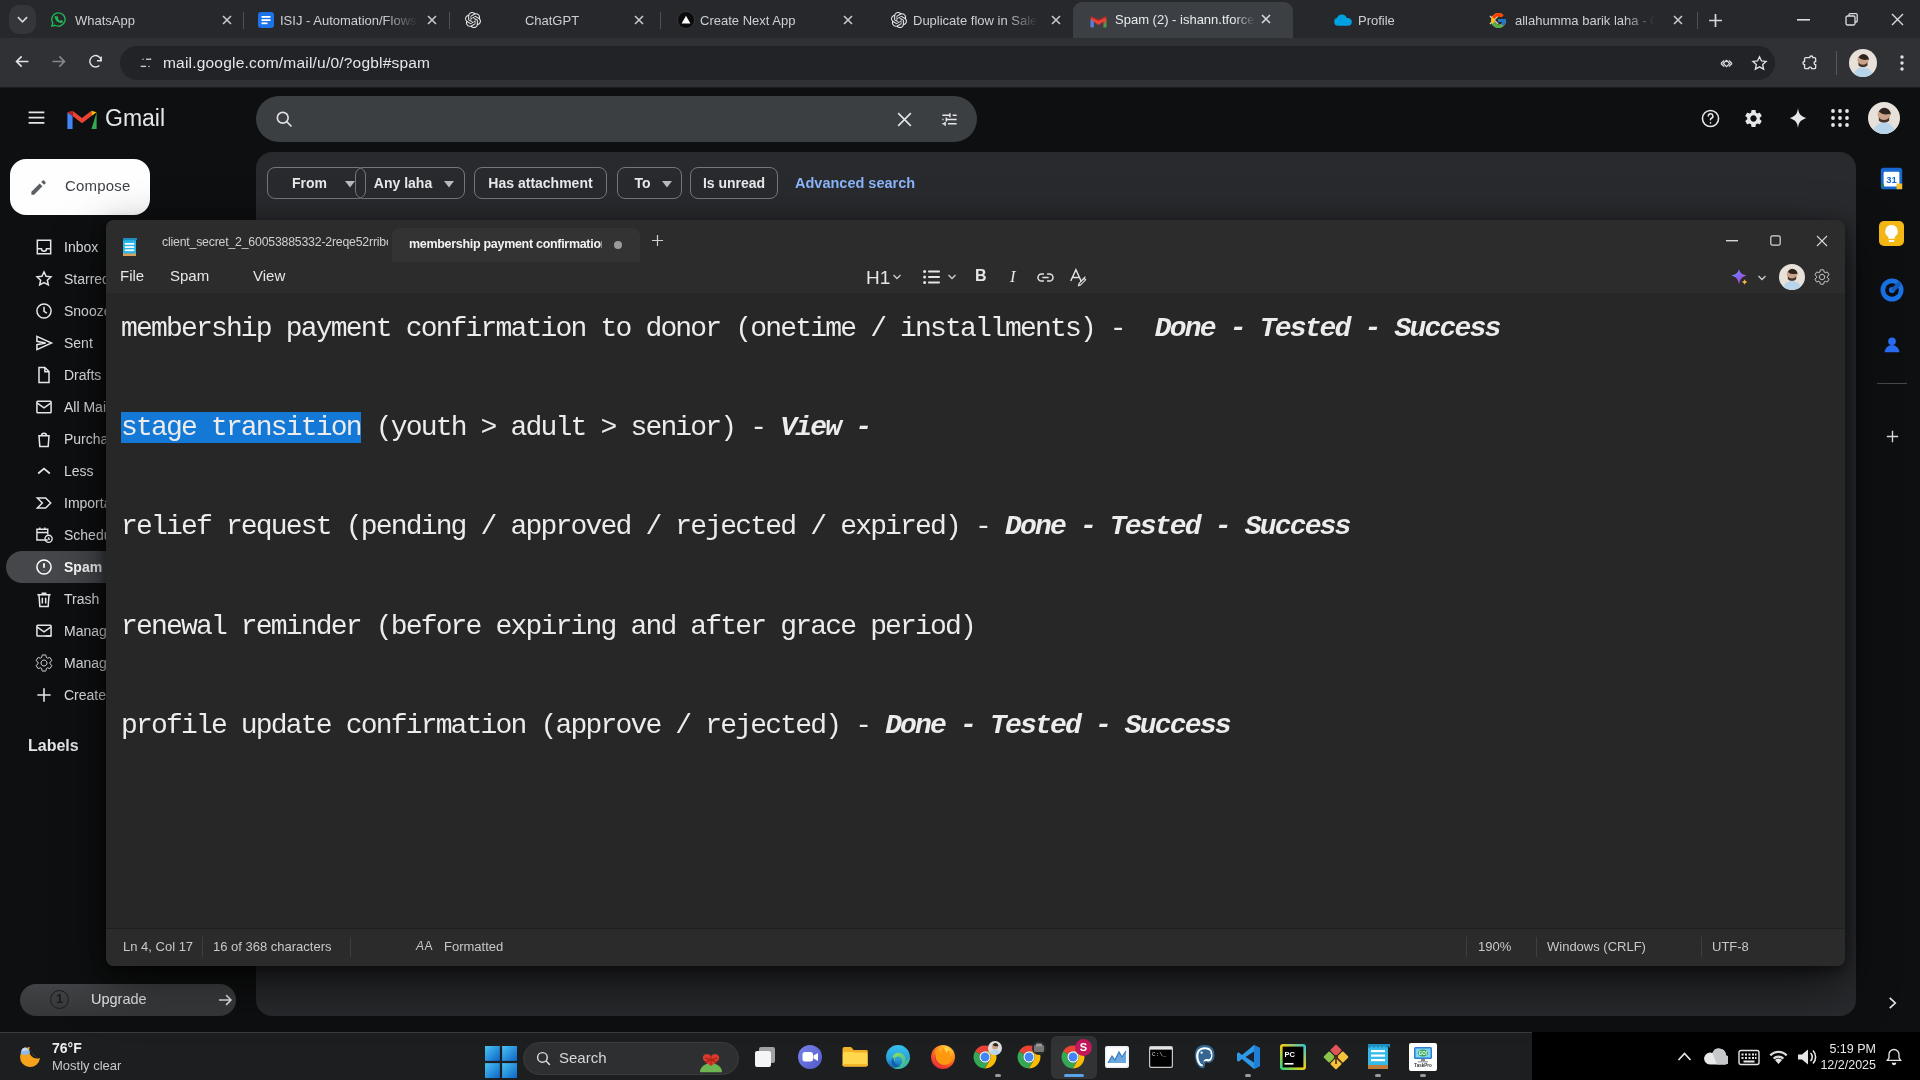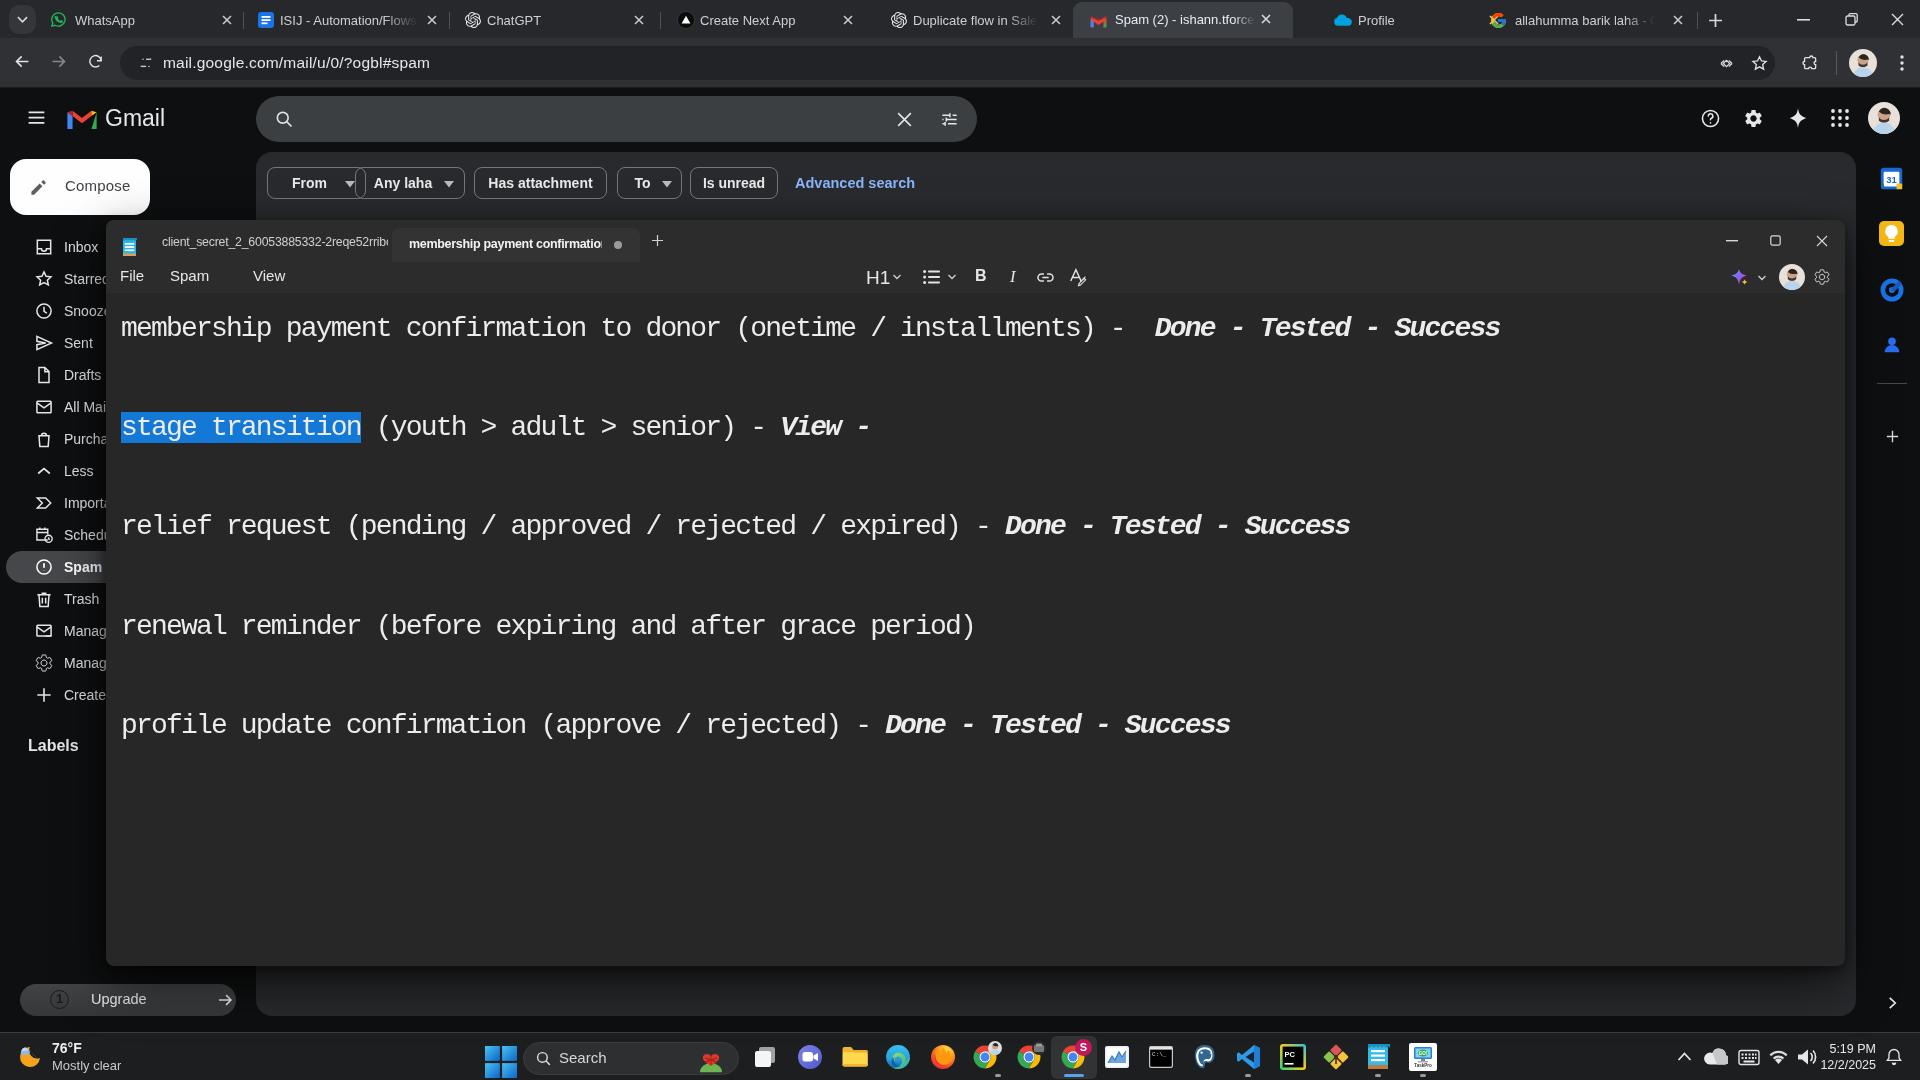--- a/index.html
+++ b/index.html
@@ -32,21 +32,21 @@
   #np-menu { position:absolute; left:0; top:42px; width:100%; height:31px; background:#2c2c2c; }
   #np-edit { position:absolute; left:0; top:73px; width:100%; height:635px; background:#272727; }
   #np-status { position:absolute; left:0; bottom:0; width:100%; height:38px; background:#2b2b2b; border-top:1px solid #1f1f1f; border-radius:0 0 8px 8px; color:#c8c8c8; font-size:13px; }
   .npmenutxt { position:absolute; top:5px; color:#e6e6e6; font-size:15px; }
   .mono { font-family:"Liberation Mono", monospace; }
   #nptext { position:absolute; left:15px; top:11px; font-family:"Liberation Mono", monospace; font-size:28px; letter-spacing:-1.82px; line-height:49.6px; color:#ececec; white-space:pre; }
   #nptext b { font-weight:bold; font-style:italic; }
   .sel { background:#1478d6; }
 
   
-  #taskbar { left:0; top:1032px; width:1920px; height:48px; background:#1d1e20; border-top:1px solid #3a3b3d; }
+  #taskbar { left:0; top:1032px; width:1532px; height:48px; background:#1d1e20; border-top:1px solid #3a3b3d; }
   .tbicon { position:absolute; top:8px; width:32px; height:32px; }
   .tbdot { position:absolute; top:41px; width:6px; height:3px; border-radius:2px; background:#9a9a9a; }
 </style>
 </head>
 <body>
 <div class="abs" id="tabstrip">
   <div class="abs" style="left:9px;top:5px;width:27px;height:29px;border-radius:10px;background:#34363a;">
     <svg class="abs" style="left:7px;top:9px" width="13" height="11" viewBox="0 0 14 12" fill="none" stroke="#d5d7da" stroke-width="1.8">
         <path d="M2 3.5 L7 8.5 L12 3.5"></path>
       </svg>
@@ -71,21 +71,21 @@
         <rect x="3.5" y="7.2" width="9" height="1.8" fill="#fff"></rect>
         <rect x="3.5" y="10.4" width="6" height="1.8" fill="#fff"></rect>
       </svg>
     <div class="tabtxt" style="left:0;width:138px;-webkit-mask-image:linear-gradient(90deg,#000 75%,transparent);mask-image:linear-gradient(90deg,#000 75%,transparent)">ISIJ - Automation/Flows S</div>
     <svg class="tabx" style="left:145px" viewBox="0 0 14 14" fill="none" stroke="#c7cacd" stroke-width="1.6">
         <path d="M3 3 L11 11 M11 3 L3 11"></path>
       </svg>
   </div>
   <div class="tabsep" style="left:449px"></div>
 
-  <div class="tab" style="left:487px;width:170px;">
+  <div class="tab" style="left:487px;width:170px;text-align:center;">
     <svg class="abs" style="left:-22px;top:12px" width="16" height="16" viewBox="0 0 24 24" fill="#eaeaec">
         <path d="M22.28 9.82a5.98 5.98 0 0 0-.52-4.91 6.05 6.05 0 0 0-6.51-2.9A6.07 6.07 0 0 0 4.98 4.18a5.98 5.98 0 0 0-4 2.9 6.05 6.05 0 0 0 .75 7.1 5.98 5.98 0 0 0 .51 4.91 6.05 6.05 0 0 0 6.51 2.9A5.98 5.98 0 0 0 13.26 24a6.06 6.06 0 0 0 5.77-4.21 5.99 5.99 0 0 0 4-2.9 6.06 6.06 0 0 0-.75-7.07zm-9.02 12.6a4.48 4.48 0 0 1-2.88-1.04l.14-.08 4.78-2.76a.8.8 0 0 0 .39-.68v-6.74l2.02 1.17a.07.07 0 0 1 .04.05v5.58a4.5 4.5 0 0 1-4.49 4.5zm-9.66-4.13a4.47 4.47 0 0 1-.53-3.01l.14.09 4.78 2.76a.77.77 0 0 0 .78 0l5.84-3.37v2.33a.08.08 0 0 1-.03.06L9.74 19.95a4.5 4.5 0 0 1-6.14-1.65zM2.34 7.9a4.48 4.48 0 0 1 2.37-1.97V11.6a.77.77 0 0 0 .39.68l5.81 3.35-2.02 1.17a.08.08 0 0 1-.07 0L4 14.02A4.5 4.5 0 0 1 2.34 7.9zm16.6 3.86-5.83-3.39 2.02-1.16a.07.07 0 0 1 .07 0l4.83 2.79a4.49 4.49 0 0 1-.68 8.1v-5.68a.79.79 0 0 0-.41-.66zm2.01-3.02-.14-.09-4.77-2.79a.78.78 0 0 0-.79 0L9.41 9.23V6.9a.07.07 0 0 1 .03-.06l4.83-2.79a4.5 4.5 0 0 1 6.68 4.66zm-12.64 4.13-2.02-1.16a.08.08 0 0 1-.04-.06V6.07a4.5 4.5 0 0 1 7.38-3.45l-.14.08-4.78 2.76a.8.8 0 0 0-.39.68zm1.1-2.37 2.6-1.5 2.6 1.5v3l-2.6 1.5-2.6-1.5z"></path>
       </svg>
     <div class="tabtxt" style="left:0;width:130px;">ChatGPT</div>
     <svg class="tabx" style="left:145px" viewBox="0 0 14 14" fill="none" stroke="#c7cacd" stroke-width="1.6">
         <path d="M3 3 L11 11 M11 3 L3 11"></path>
       </svg>
   </div>
   <div class="tabsep" style="left:660px"></div>
 
@@ -763,13 +763,27 @@
     <div id="nptext">membership payment confirmation to donor (onetime / installments) -  <b>Done - Tested - Success</b>
 
 <span class="sel">stage transition</span> (youth &gt; adult &gt; senior) - <b>View -</b>
 
 relief request (pending / approved / rejected / expired) - <b>Done - Tested - Success</b>
 
 renewal reminder (before expiring and after grace period)
 
 profile update confirmation (approve / rejected) - <b>Done - Tested - Success</b></div>
   </div>
+  <div id="np-status">
+    <div class="abs" style="left:17px;top:10px;">Ln 4, Col 17</div>
+    <div class="abs" style="left:96px;top:8px;width:1px;height:20px;background:#3f3f3f"></div>
+    <div class="abs" style="left:107px;top:10px;">16 of 368 characters</div>
+    <div class="abs" style="left:244px;top:8px;width:1px;height:20px;background:#3f3f3f"></div>
+    <div class="abs" style="left:310px;top:10px;font-size:12px;letter-spacing:0.5px;"><i>A</i>A</div>
+    <div class="abs" style="left:338px;top:10px;">Formatted</div>
+    <div class="abs" style="left:1360px;top:8px;width:1px;height:20px;background:#3f3f3f"></div>
+    <div class="abs" style="left:1372px;top:10px;">190%</div>
+    <div class="abs" style="left:1430px;top:8px;width:1px;height:20px;background:#3f3f3f"></div>
+    <div class="abs" style="left:1441px;top:10px;">Windows (CRLF)</div>
+    <div class="abs" style="left:1595px;top:8px;width:1px;height:20px;background:#3f3f3f"></div>
+    <div class="abs" style="left:1606px;top:10px;">UTF-8</div>
+  </div>
 </div>
 
 </body></html>

